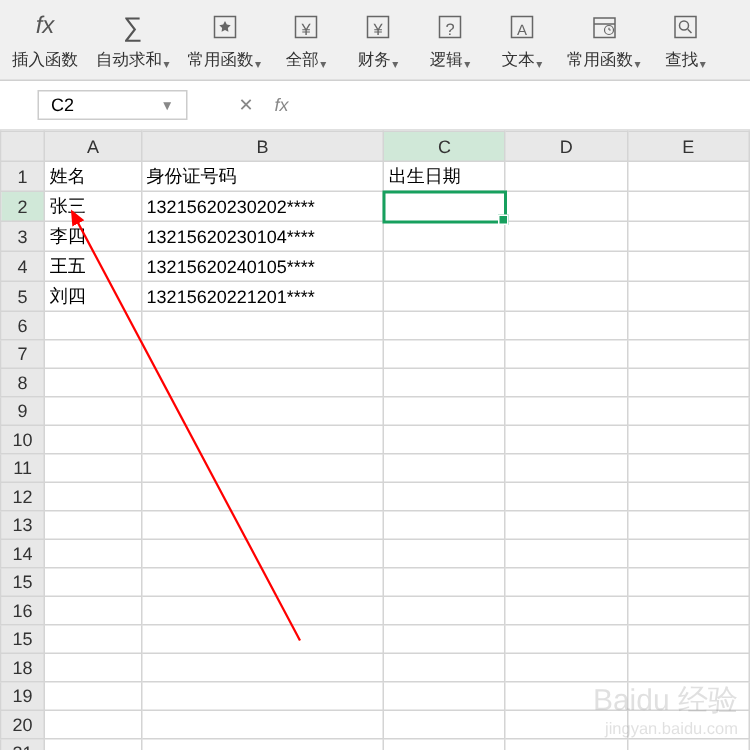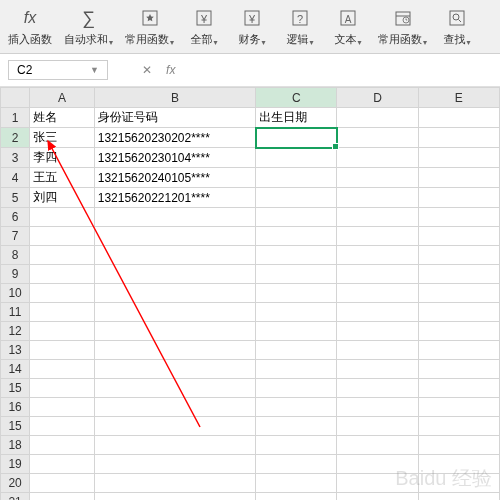--- a/index.html
+++ b/index.html
@@ -4,21 +4,21 @@
   <style>
     * { margin: 0; padding: 0; box-sizing: border-box; }
     body { font-family: "Microsoft YaHei", Arial, sans-serif; font-size: 12px; background: #fff; width: 500px; height: 500px; overflow: hidden; position: relative; }
     
     .ribbon { background: #f0f0f0; border-bottom: 1px solid #d0d0d0; padding: 4px 2px; display: flex; gap: 0; }
     .ribbon-item { display: flex; flex-direction: column; align-items: center; padding: 2px 6px; cursor: pointer; min-width: 48px; }
     .ribbon-icon { width: 24px; height: 24px; display: flex; align-items: center; justify-content: center; color: #555; }
     .ribbon-label { font-size: 11px; color: #333; margin-top: 2px; white-space: nowrap; display: flex; align-items: flex-end; gap: 1px; }
     .dropdown-arrow { font-size: 8px; color: #666; }
     
-    .name-box-row { display: flex; align-items: center; padding: 6px 8px; background: #fff; border-bottom: 1px solid #e0e0e0; gap: 10px; }
+    .name-box-row { display: flex; align-items: center; padding: 6px 25px; background: #fff; border-bottom: 1px solid #e0e0e0; gap: 10px; }
     .name-box { border: 1px solid #ccc; padding: 2px 8px; min-width: 100px; font-size: 12px; background: #fff; display: flex; align-items: center; justify-content: space-between; }
     .name-box-arrow { font-size: 9px; color: #888; }
     .fx-area { display: flex; align-items: center; gap: 6px; margin-left: 20px; }
     .fx-btn { color: #888; cursor: pointer; padding: 2px 4px; }
     .formula-input { border: none; outline: none; font-size: 12px; min-width: 150px; }
     
     .grid-container { position: relative; }
     .grid { border-collapse: collapse; width: 100%; }
     .grid th, .grid td { border: 1px solid #d4d4d4; font-weight: normal; font-size: 12px; }
     .corner-cell { background: #e8e8e8; width: 28px; height: 20px; }
@@ -348,13 +348,14 @@
       <marker id="arrowhead" markerWidth="8" markerHeight="8" refX="6" refY="3" orient="auto">
         <polygon points="0 0, 7 3, 0 6" fill="#ff0000"></polygon>
       </marker>
     </defs>
     <line x1="170" y1="290" x2="18" y2="4" stroke="#ff0000" stroke-width="1.5" marker-end="url(#arrowhead)"></line>
   </svg>
 </div>
 
 <div class="watermark">
   <div class="watermark-logo">Baidu 经验</div>
+  <div>jingyan.baidu.com</div>
 </div>
 
 </body></html>

